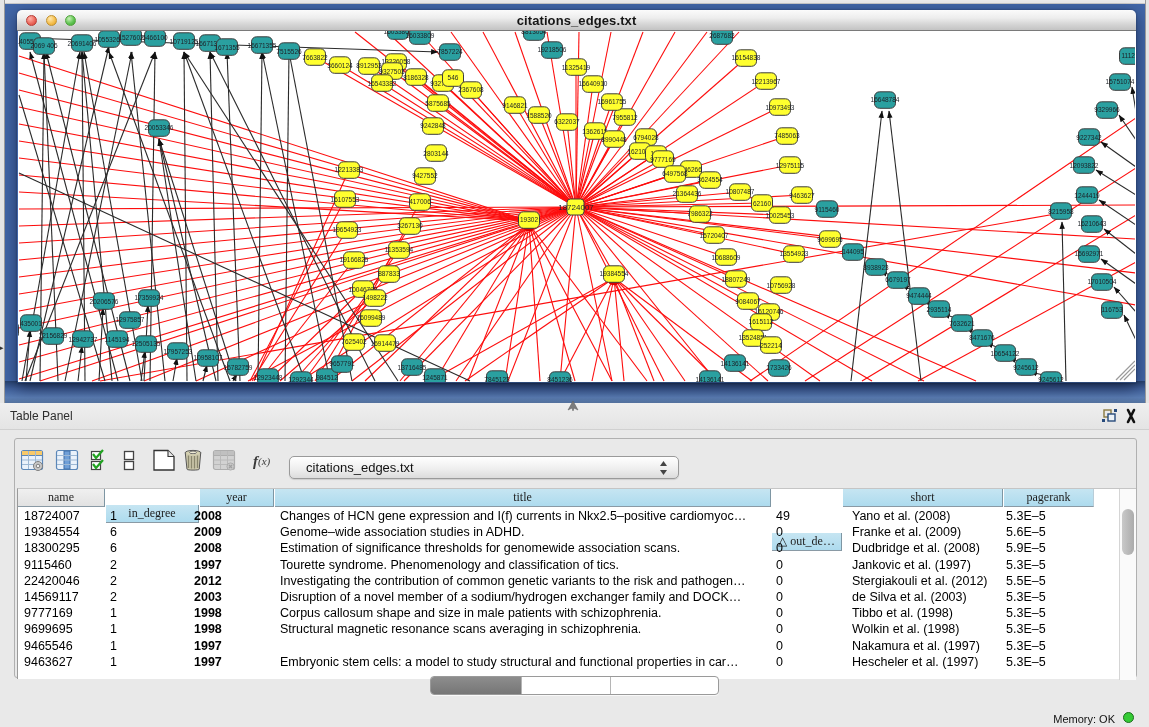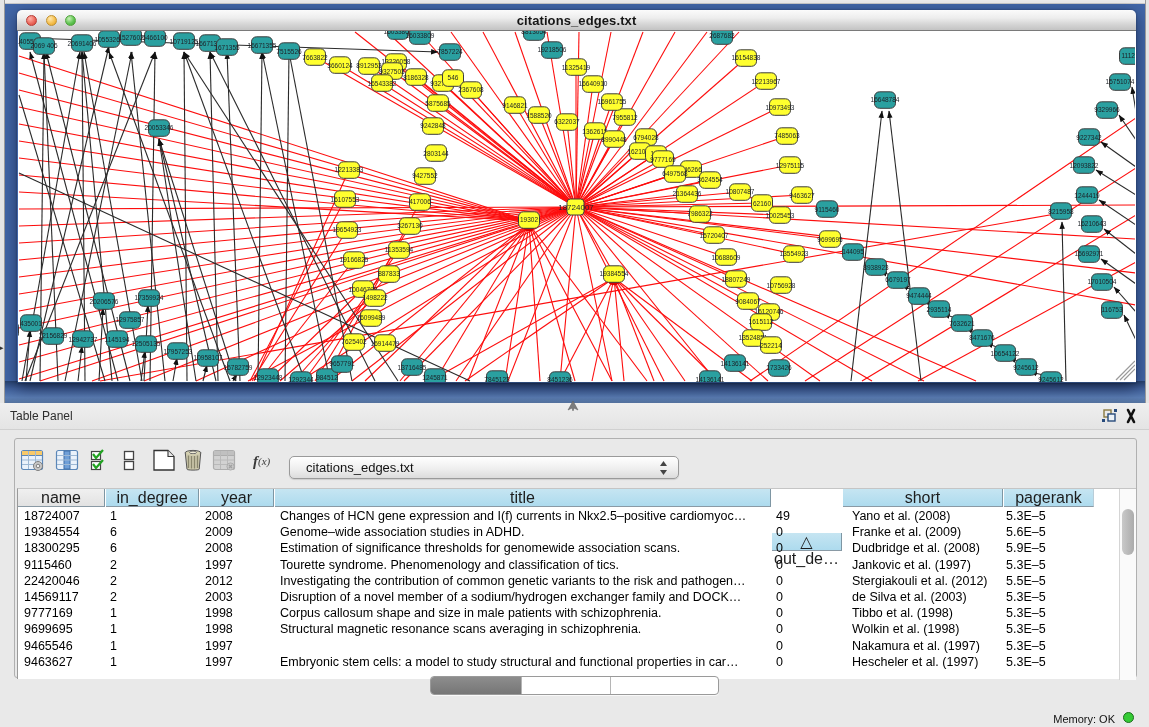--- a/index.html
+++ b/index.html
@@ -16,26 +16,26 @@
 #titlebar .tl { position:absolute; font-size:13px; font-weight:bold; color:#161616; width:100%; text-align:center; top:3px; letter-spacing:0.1px; }
 .light { position:absolute; width:11px; height:11px; border-radius:50%; top:5px; }
 #canvas { position:absolute; left:1px; top:21px; width:1118px; height:351px; background:#fff; overflow:hidden; }
 
 #tp { position:absolute; left:0; top:403px; width:1149px; height:324px; background:#e9e9e9; }
 #tphead { position:absolute; left:0; top:0; width:1149px; height:27px; background:linear-gradient(180deg,#efefef,#e4e4e4); border-bottom:1px solid #d0d0d0; }
 #tphead .t { position:absolute; left:10px; top:6px; font-size:12px; color:#2e2e2e; }
 #sub { position:absolute; left:14px; top:35px; width:1123px; height:240px; background:#e9e9e9; border:1px solid #b0b0b0; border-radius:3px; }
 #dd { position:absolute; left:274px; top:17px; width:390px; height:23px; border:1px solid #9a9a9a; border-radius:5px; background:linear-gradient(180deg,#ffffff,#ededed 60%,#dcdcdc); font-size:13px; color:#111; line-height:21px; padding-left:16px; box-shadow:0 1px 1px rgba(0,0,0,0.12); }
 #tablebox { position:absolute; left:2px; top:49px; width:1119px; height:191px; background:#fff; border-top:1px solid #c5c5c5; border-left:1px solid #9a9a9a; }
-.th { position:absolute; top:0; height:18px; background:linear-gradient(180deg,#c6e5f2,#addbee); border-right:1px solid #7e96a3; border-bottom:1px solid #8a9aa5; font-size:16px; color:#1d1d1d; text-align:center; line-height:17px; }
+.th { position:absolute; top:0; height:18px; background:linear-gradient(180deg,#c6e5f2,#addbee); border-right:1px solid #7e96a3; border-bottom:1px solid #8a9aa5; font-size:12px; color:#1d1d1d; text-align:center; line-height:17px;font-family:Liberation Serif, serif; }
 #tablebox .hdr0 { background:linear-gradient(180deg,#f0f0f0,#e2e2e2); }
 #rows { position:absolute; left:0; top:19px; width:1100px; }
 .tr { position:relative; height:16.2px; font-size:12.5px; color:#000; white-space:nowrap; }
 .tr div { position:absolute; top:1px; }
-.c0 { left:6px; } .c1 { left:92px; } .c2 { left:187px; } .c3 { left:262px; width:492px; overflow:hidden; }
+.c0 { left:6px; } .c1 { left:92px; } .c2 { left:176px;font-weight:bold; } .c3 { left:262px; width:492px; overflow:hidden; }
 .c4 { left:758px; } .c5 { left:834px; } .c6 { left:988px; }
 #vsb { position:absolute; right:0px; top:0px; width:17px; height:191px; background:#fafafa; border-left:1px solid #d5d5d5; }
 #vsb .thumb { position:absolute; left:2px; top:20px; width:12px; height:46px; border-radius:6px; background:linear-gradient(90deg,#c9c9c9,#ababab); }
 
 #segs { position:absolute; left:415px; top:237px; height:19px; display:flex; border:1px solid #9a9a9a; border-radius:4px; overflow:hidden; background:#fff; box-shadow:0 1px 0 rgba(255,255,255,0.7); }
 #segs div { font-size:13px; padding:16px 12px 0 12px; line-height:17px; color:#111; border-right:1px solid #b5b5b5; }
 #segs div.sel { background:linear-gradient(180deg,#8d8d8d,#767676); color:#f2f2f2; }
 #mem { position:absolute; right:34px; top:310px; font-size:11px; color:#111; }
 #memdot { position:absolute; right:15px; top:309px; width:11px; height:11px; border-radius:50%; background:#35cb35; border:1.5px solid #1c6e1c; }
 </style></head>
@@ -609,21 +609,21 @@
       <text x="237" y="16" font-family="Liberation Serif, serif" font-style="italic" font-size="11" fill="#3a3a3a">(x)</text>
     </svg>
     <div id="dd">citations_edges.txt
       <svg width="9" height="14" viewBox="0 0 9 14" style="position:absolute;right:10px;top:4px">
         <path d="M4.5 0 L8 5 H1 z" fill="#444"></path>
             <path d="M4.5 14 L8 9 H1 z" fill="#444"></path>
       </svg>
     </div>
     <div id="tablebox">
       <div class="th hdr0" style="left:0px;width:87px;">name</div>
-      <div class="th" style="left:88px;width:93px;">in_degree</div>
+      <div class="th" style="left:88px;width:93px;margin-top:16px;">in_degree</div>
       <div class="th" style="left:182px;width:74px;">year</div>
       <div class="th" style="left:257px;width:496px;">title</div>
       <div class="th" style="left:754px;width:70px;margin-top:44px;">△ out_de…</div>
       <div class="th" style="left:825px;width:160px;">short</div>
       <div class="th" style="left:986px;width:90px;border-right:1px solid #b9cdd8;">pagerank</div>
       <div id="rows">
             <div class="tr">
               <div class="c0">18724007</div>
               <div class="c1">1</div>
               <div class="c2">2008</div>

